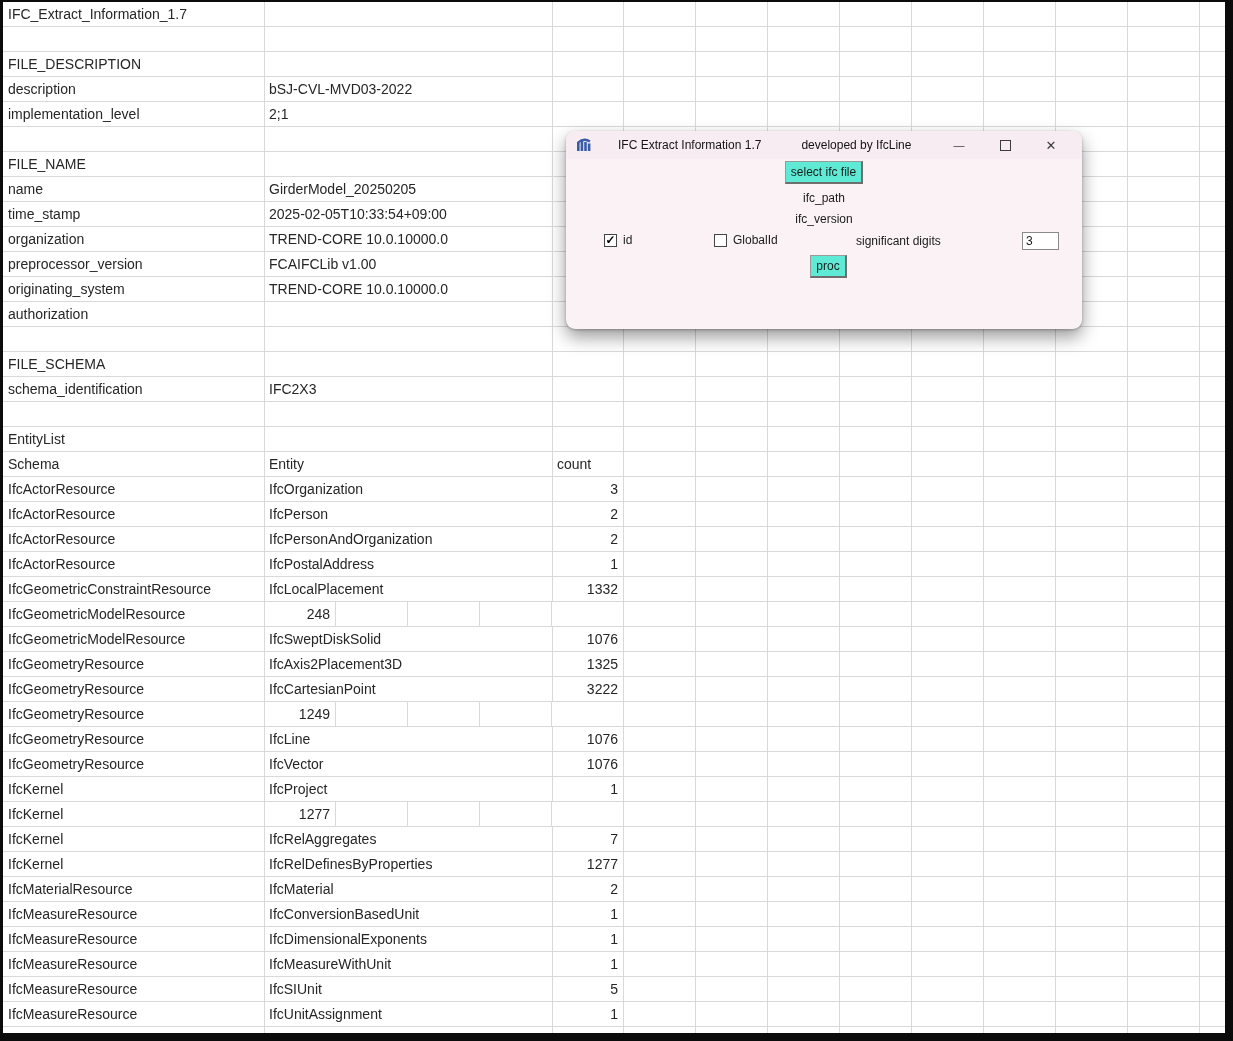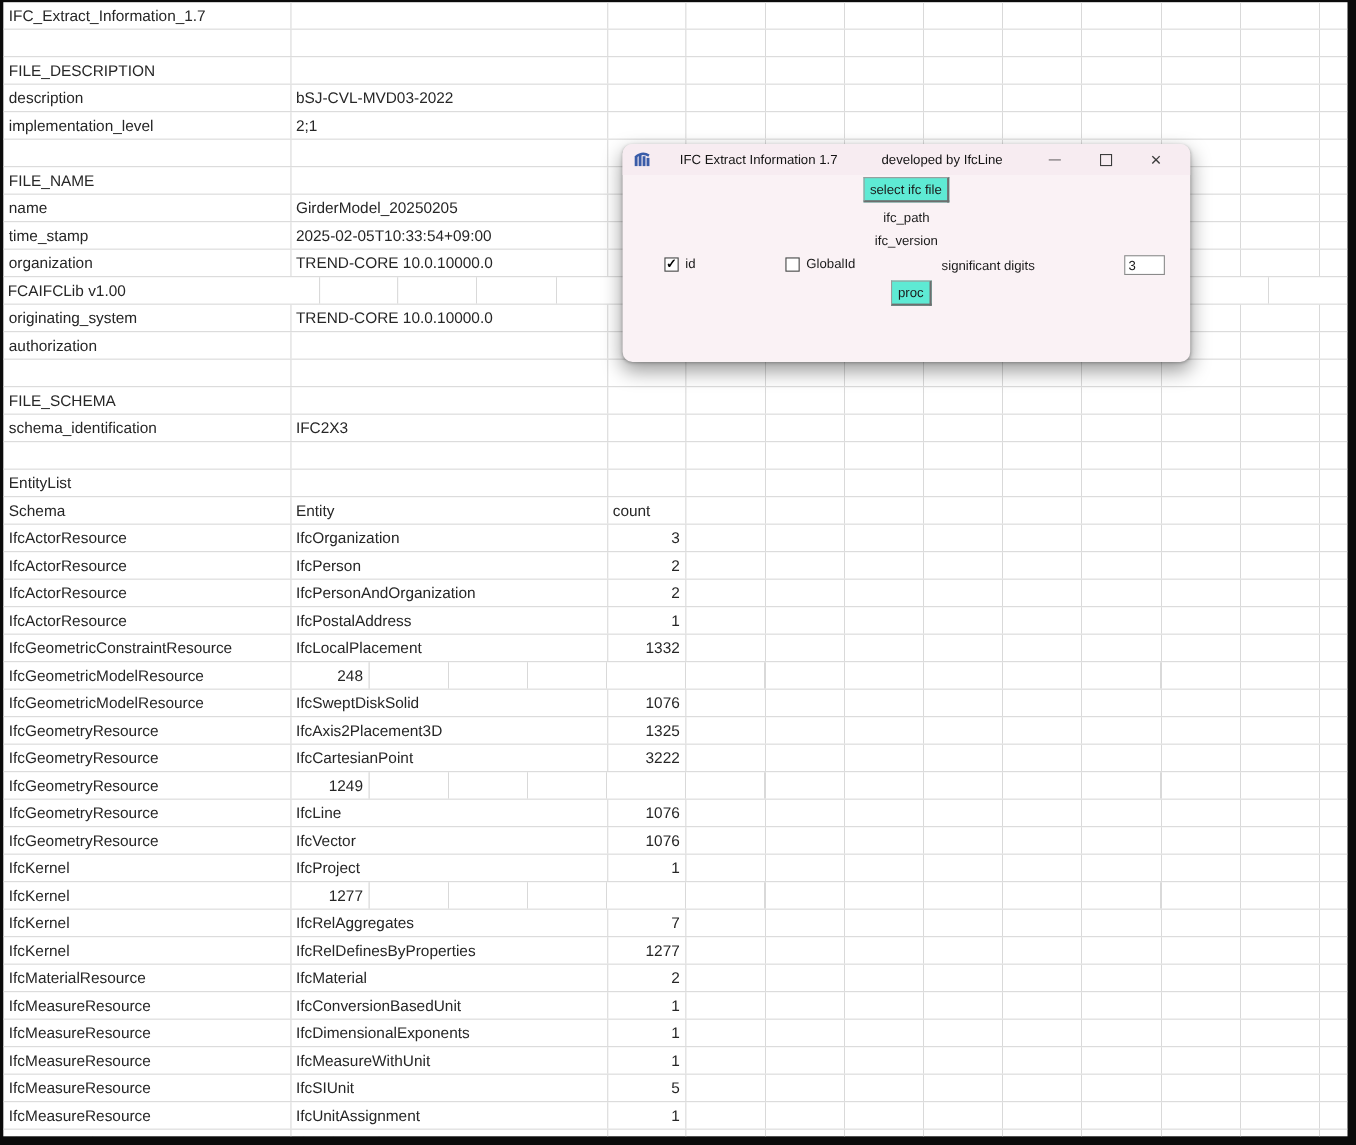--- a/index.html
+++ b/index.html
@@ -182,20 +182,21 @@
         <div class="cell cc"></div>
         <div class="cell filler"></div>
       </div>
       <div class="srow">
         <div class="cell ca">organization</div>
         <div class="cell cb">TREND-CORE 10.0.10000.0</div>
         <div class="cell cc"></div>
         <div class="cell filler"></div>
       </div>
       <div class="srow">
+        <div class="cell ca">preprocessor_version</div>
         <div class="cell cb">FCAIFCLib v1.00</div>
         <div class="cell cc"></div>
         <div class="cell filler"></div>
       </div>
       <div class="srow">
         <div class="cell ca">originating_system</div>
         <div class="cell cb">TREND-CORE 10.0.10000.0</div>
         <div class="cell cc"></div>
         <div class="cell filler"></div>
       </div>

